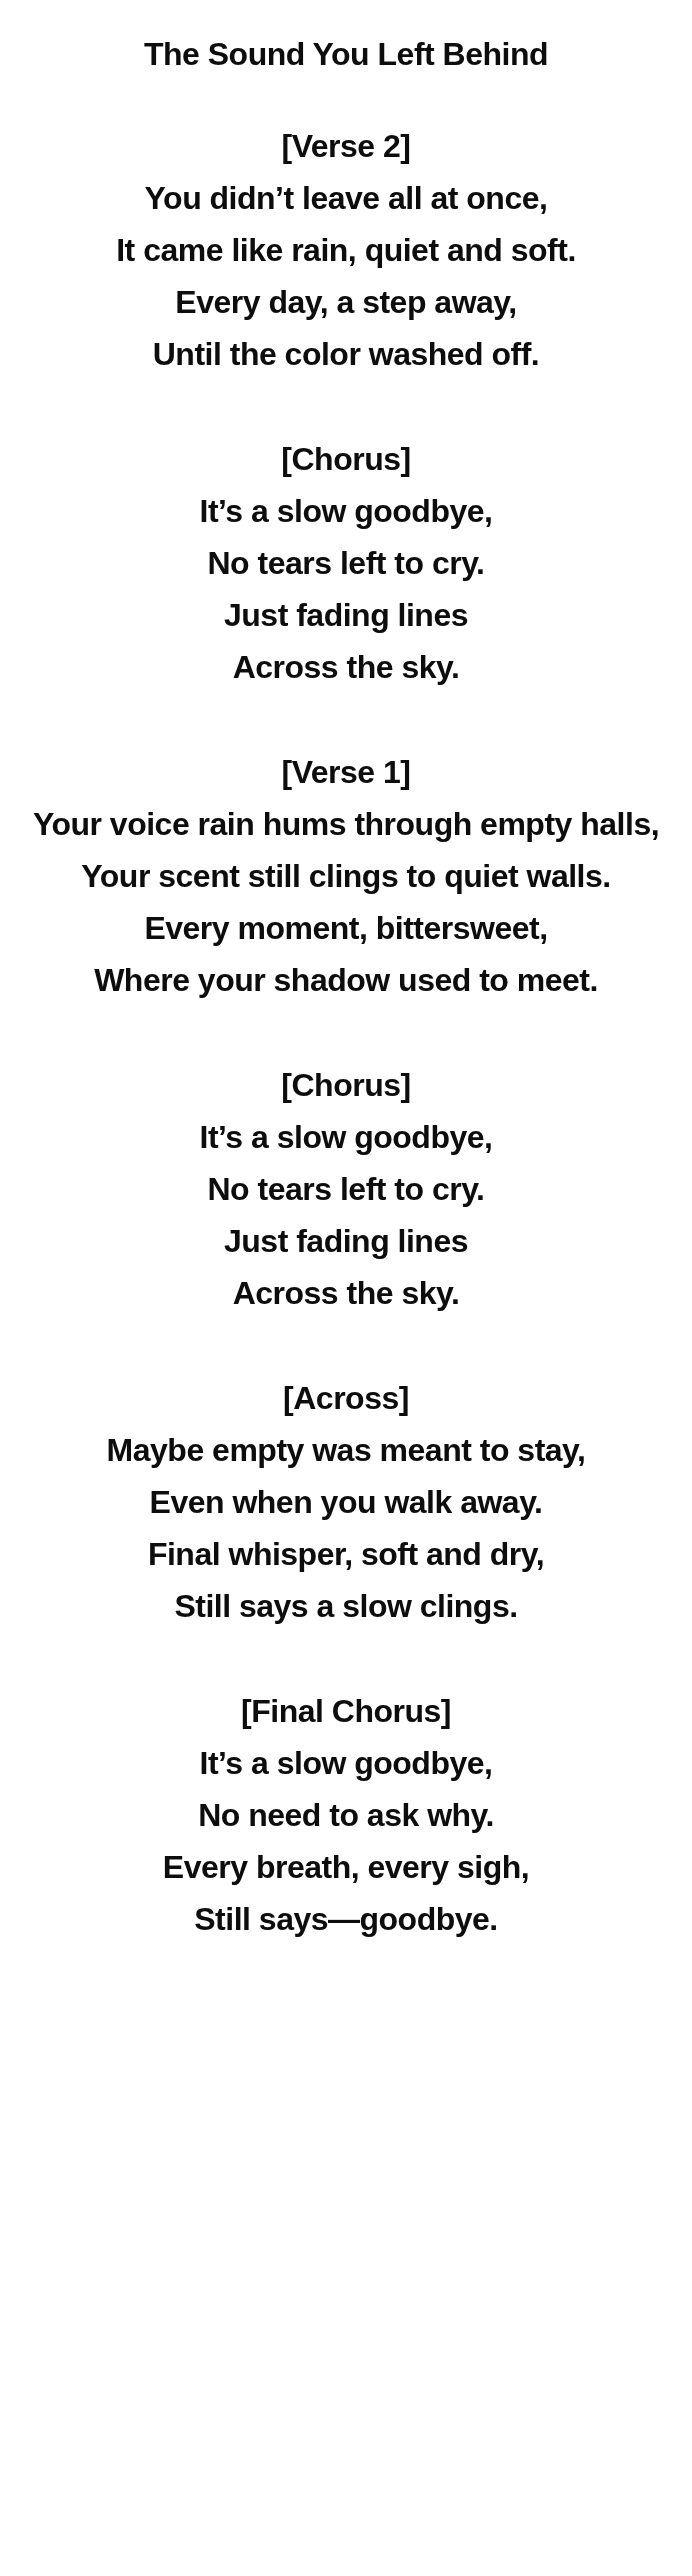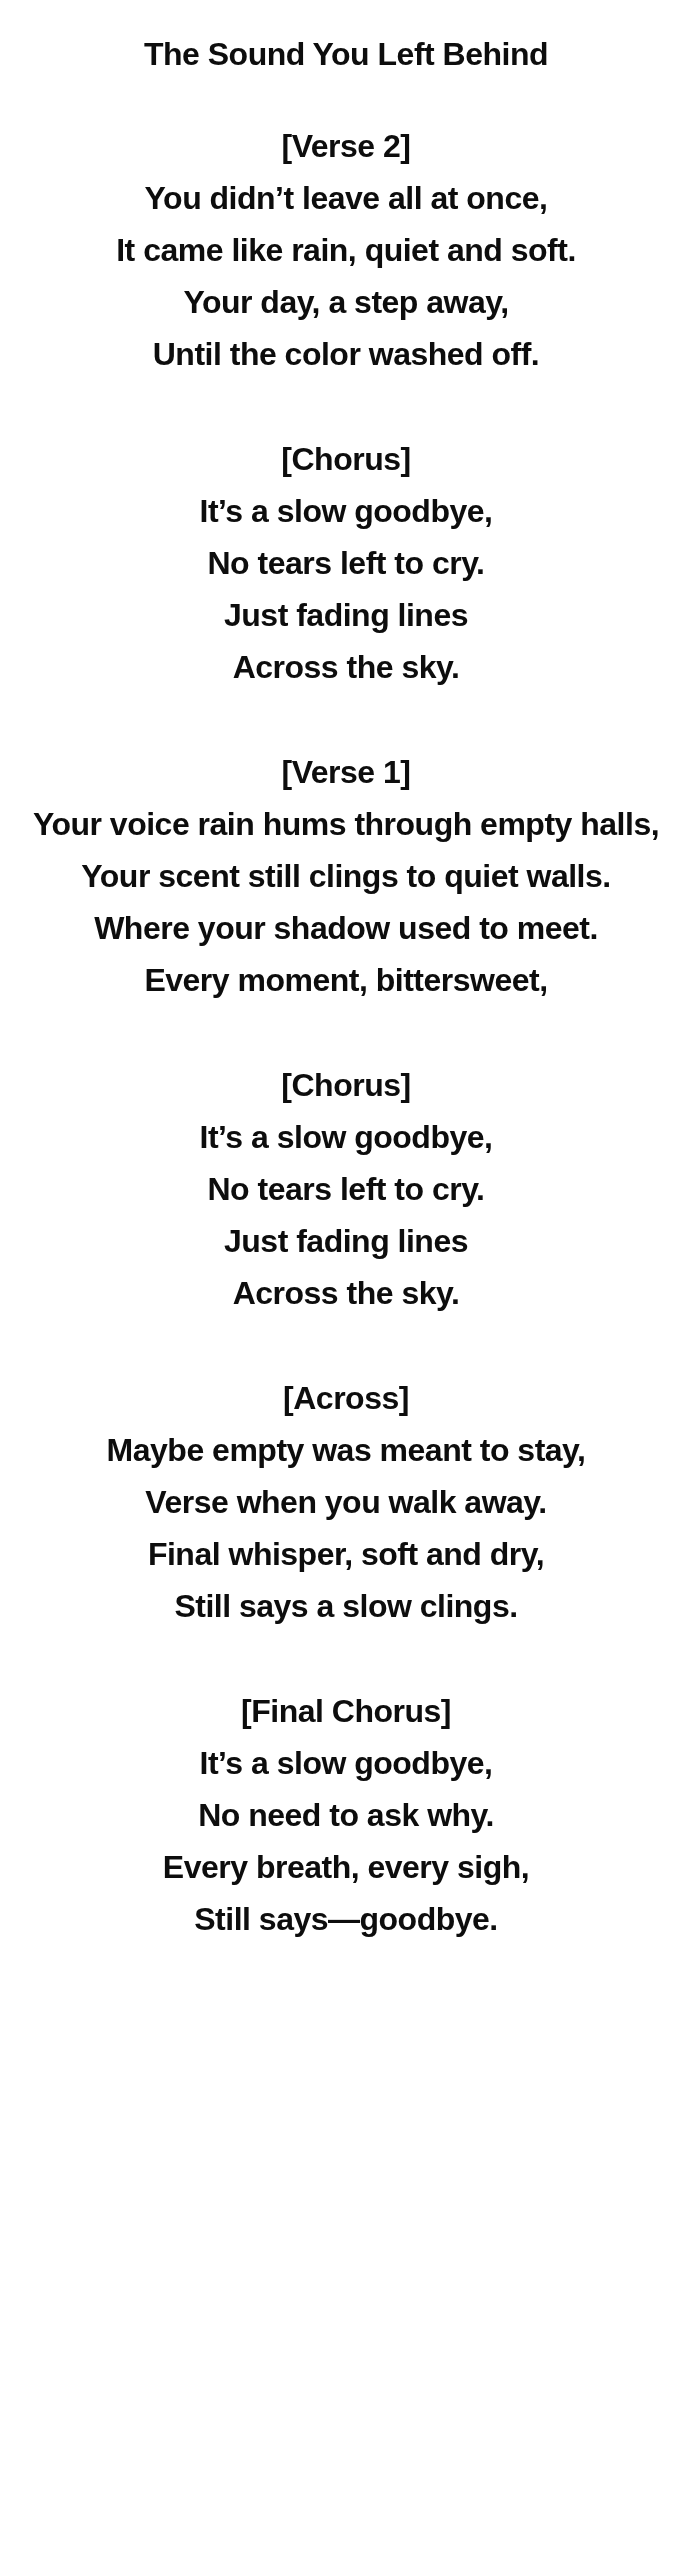--- a/index.html
+++ b/index.html
@@ -42,52 +42,52 @@
 <body>
 
 <div class="page">
 
   <h1 class="title">The Sound You Left Behind</h1>
 
   <section class="stanza">
     <div class="line">[Verse 2]</div>
     <div class="line">You didn’t leave all at once,</div>
     <div class="line">It came like rain, quiet and soft.</div>
-    <div class="line">Your day, a step away,</div>
+    <div class="line">Every day, a step away,</div>
     <div class="line">Until the color washed off.</div>
   </section>
 
   <section class="stanza">
     <div class="line">[Chorus]</div>
     <div class="line">It’s a slow goodbye,</div>
     <div class="line">No tears left to cry.</div>
     <div class="line">Just fading lines</div>
     <div class="line">Across the sky.</div>
   </section>
 
   <section class="stanza">
     <div class="line">[Verse 1]</div>
     <div class="line">Your voice rain hums through empty halls,</div>
     <div class="line">Your scent still clings to quiet walls.</div>
+    <div class="line">Every moment, bittersweet,</div>
     <div class="line">Where your shadow used to meet.</div>
-    <div class="line">Every moment, bittersweet,</div>
   </section>
 
   <section class="stanza">
     <div class="line">[Chorus]</div>
     <div class="line">It’s a slow goodbye,</div>
     <div class="line">No tears left to cry.</div>
     <div class="line">Just fading lines</div>
     <div class="line">Across the sky.</div>
   </section>
 
   <section class="stanza">
     <div class="line">[Across]</div>
     <div class="line">Maybe empty was meant to stay,</div>
-    <div class="line">Verse when you walk away.</div>
+    <div class="line">Even when you walk away.</div>
     <div class="line">Final whisper, soft and dry,</div>
     <div class="line">Still says a slow clings.</div>
   </section>
 
   <section class="stanza">
     <div class="line">[Final Chorus]</div>
     <div class="line">It’s a slow goodbye,</div>
     <div class="line">No need to ask why.</div>
     <div class="line">Every breath, every sigh,</div>
     <div class="line">Still says—goodbye.</div>

